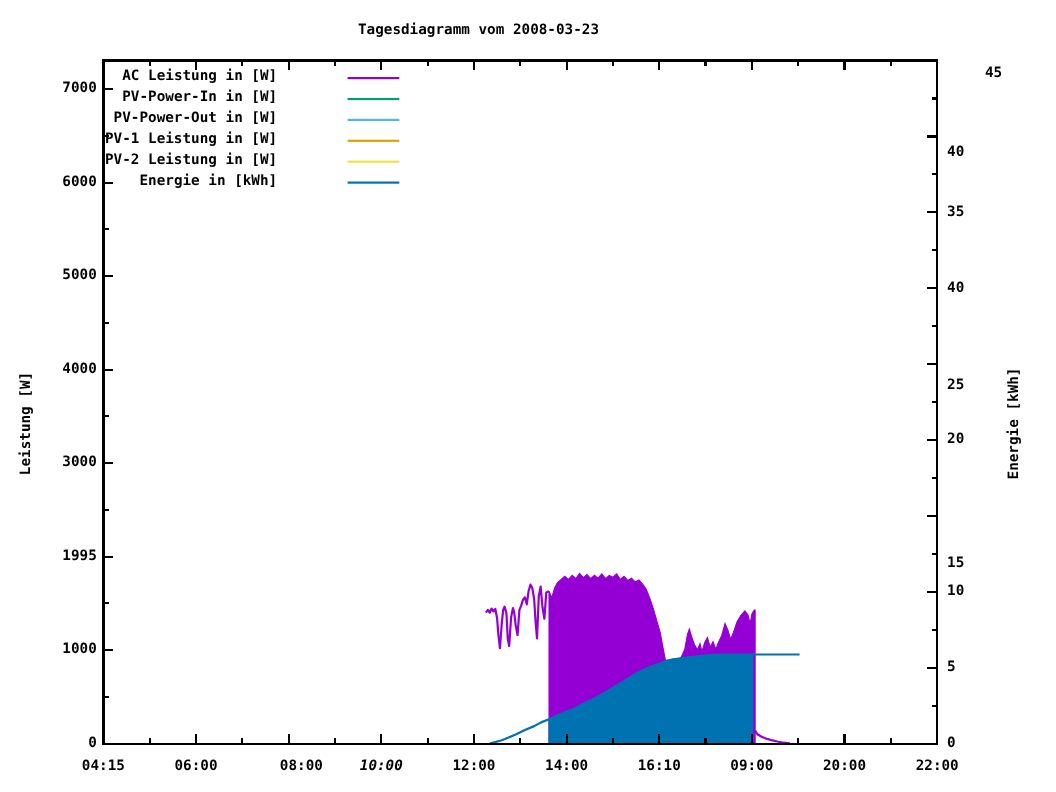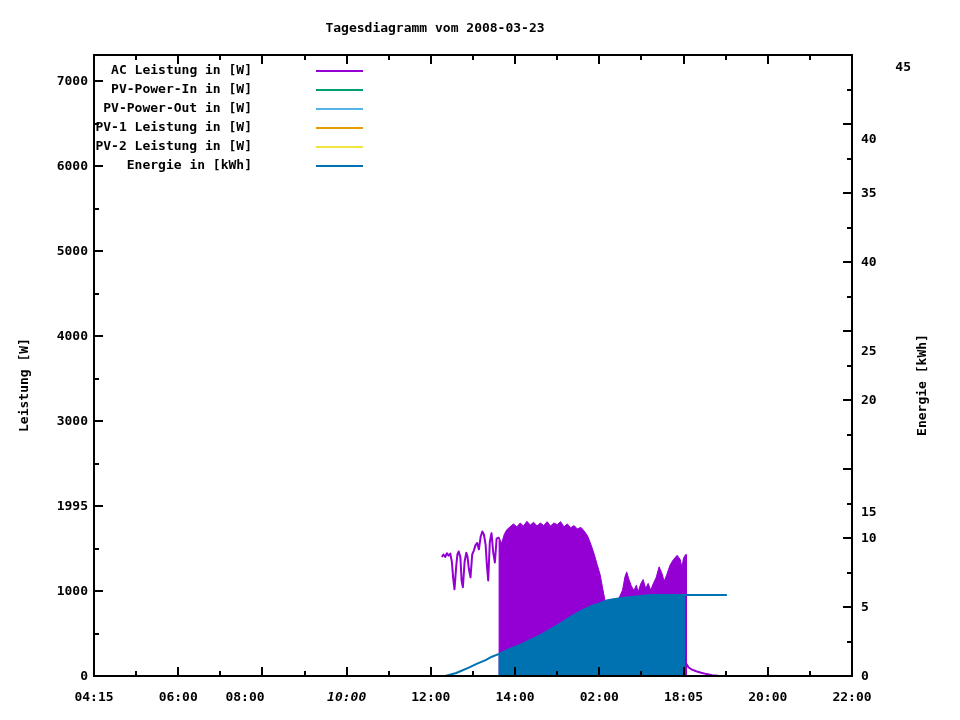--- a/index.html
+++ b/index.html
@@ -101,26 +101,26 @@
     <line x1="852" y1="227.5" x2="847" y2="227.5" stroke="#000" stroke-width="2" shape-rendering="crispEdges"></line>
     <line x1="852" y1="193" x2="843" y2="193" stroke="#000" stroke-width="2" shape-rendering="crispEdges"></line>
     <line x1="852" y1="158.5" x2="847" y2="158.5" stroke="#000" stroke-width="2" shape-rendering="crispEdges"></line>
     <line x1="852" y1="124" x2="843" y2="124" stroke="#000" stroke-width="2" shape-rendering="crispEdges"></line>
     <line x1="852" y1="89.5" x2="847" y2="89.5" stroke="#000" stroke-width="2" shape-rendering="crispEdges"></line>
     <line x1="852" y1="55" x2="843" y2="55" stroke="#000" stroke-width="2" shape-rendering="crispEdges"></line>
   </svg>
 <div id="tick-labels">
     <div class="lbl tick-label-x" style="left: 66px; top: 690px; width: 56px;">04:15</div>
     <div class="lbl tick-label-x" style="left: 150.222px; top: 690px; width: 56px;">06:00</div>
-    <div class="lbl tick-label-x" style="left: 217px; top: 690px; width: 56px;">08:00</div>
+    <div class="lbl tick-label-x" style="left: 246px; top: 690px; width: 56px;">08:00</div>
     <div class="lbl tick-label-x" style="left: 318.667px; top: 690px; width: 56px; font-style: italic;">10:00</div>
     <div class="lbl tick-label-x" style="left: 402.889px; top: 690px; width: 56px;">12:00</div>
     <div class="lbl tick-label-x" style="left: 487.111px; top: 690px; width: 56px;">14:00</div>
-    <div class="lbl tick-label-x" style="left: 571.333px; top: 690px; width: 56px;">02:00</div>
-    <div class="lbl tick-label-x" style="left: 655.556px; top: 690px; width: 56px;">18:05</div>
+    <div class="lbl tick-label-x" style="left: 571.333px; top: 690px; width: 56px;">16:10</div>
+    <div class="lbl tick-label-x" style="left: 655.556px; top: 690px; width: 56px;">09:00</div>
     <div class="lbl tick-label-x" style="left: 739.778px; top: 690px; width: 56px;">20:00</div>
     <div class="lbl tick-label-x" style="left: 824px; top: 690px; width: 56px;">22:00</div>
     <div class="lbl tick-label-y1" style="left: 28px; top: 669px; width: 60px;">0</div>
     <div class="lbl tick-label-y1" style="left: 28px; top: 584.001px; width: 60px;">1000</div>
     <div class="lbl tick-label-y1" style="left: 28px; top: 499.003px; width: 60px;">1995</div>
     <div class="lbl tick-label-y1" style="left: 28px; top: 414.004px; width: 60px;">3000</div>
     <div class="lbl tick-label-y1" style="left: 28px; top: 329.005px; width: 60px;">4000</div>
     <div class="lbl tick-label-y1" style="left: 28px; top: 244.007px; width: 60px;">5000</div>
     <div class="lbl tick-label-y1" style="left: 28px; top: 159.008px; width: 60px;">6000</div>
     <div class="lbl tick-label-y1" style="left: 28px; top: 74.0096px; width: 60px;">7000</div>

